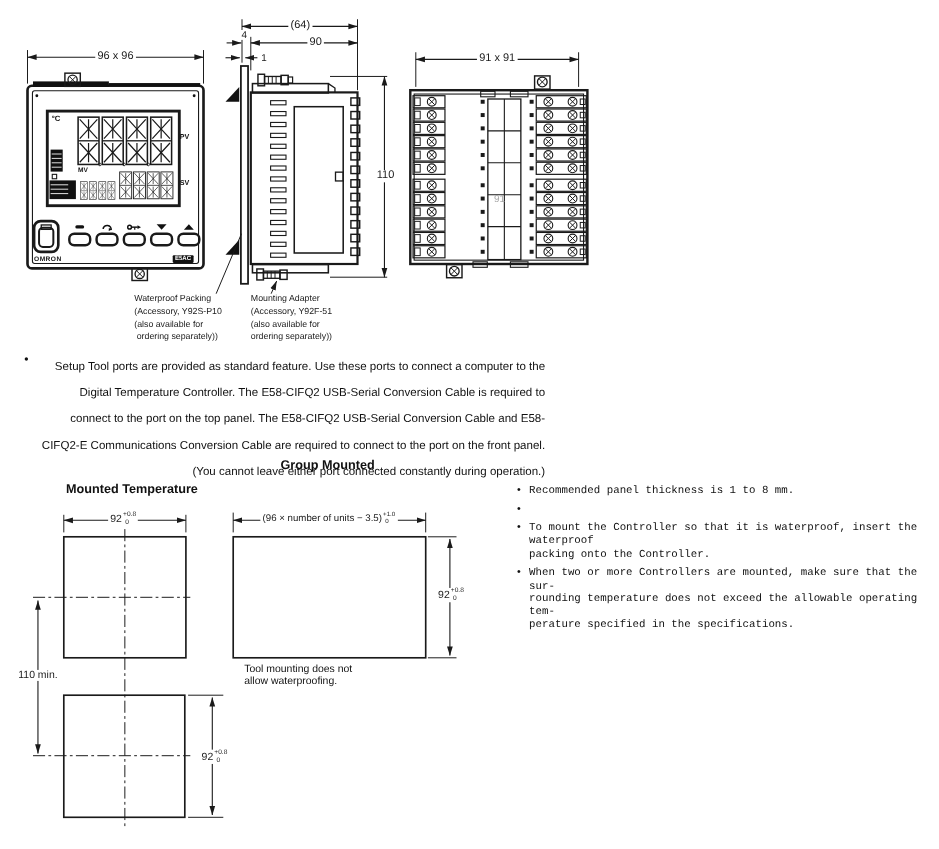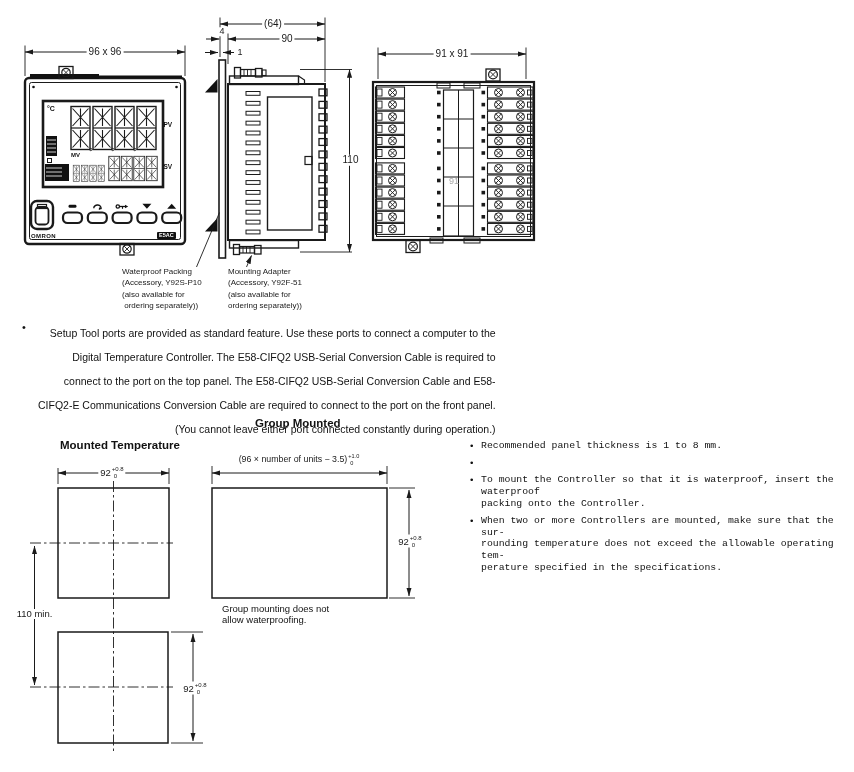--- a/index.html
+++ b/index.html
@@ -7,21 +7,21 @@
        font-family:"Liberation Sans", sans-serif;color:#1a1a1a;overflow:hidden;}
   #art{position:absolute;left:0;top:0;}
   
   .lbl{position:absolute;transform:translate(-50%,-50%);background:#fff;
        white-space:nowrap;font-size:10px;line-height:1.05;padding:0 2px;
        display:inline-flex;align-items:center;color:#1a1a1a;}
   .lbl.small{font-size:9px;}
   .tol{display:inline-flex;flex-direction:column;justify-content:center;
        font-size:6px;line-height:1;margin-left:1px;text-align:left;}
   .tol .tsub{margin-top:1px;padding-left:2px;}
-  .formula{font-size:8.8px;}
+  .formula{font-size:8.8px;margin-top:12px;}
   .formula .tol{font-size:5.6px;}
   .callout{position:absolute;font-size:8px;line-height:11.3px;
        white-space:pre-wrap;color:#1a1a1a;}
   .para{position:absolute;left:38px;top:321px;font-size:10.5px;
        line-height:24px;white-space:pre-line;color:#111;text-align:right;}
   .para-bullet{position:absolute;left:22px;top:321px;font-size:11px;color:#111;}
   .mount-title{position:absolute;font-weight:bold;font-size:11.5px;color:#111;}
   .gnote{position:absolute;left:222px;top:603px;font-size:9.5px;
        line-height:11px;white-space:pre-line;color:#111;}
   .notes{position:absolute;left:470px;top:440px;width:380px;}
@@ -389,21 +389,21 @@
 </span>
 <span class="lbl" style="left:195px;top:688px;font-size:9.5px">
   <span>92</span>
     <span class="tol">
       <span class="tsup">+0.8</span>
       <span class="tsub">0</span>
     </span>
 </span>
 <span class="lbl" style="left:34.5px;top:614px;font-size:9.5px">110 min.</span>
 
-<div class="gnote">Group mounting does not
+<div class="gnote">Tool mounting does not
 allow waterproofing.</div>
 
 <div class="notes">
   <div class="note-item">
     <span class="note-marker">•</span>
     <span class="note-text">Recommended panel thickness is 1 to 8 mm.</span>
   </div>
   <div class="note-item">
     <span class="note-marker">•</span>
   </div>

